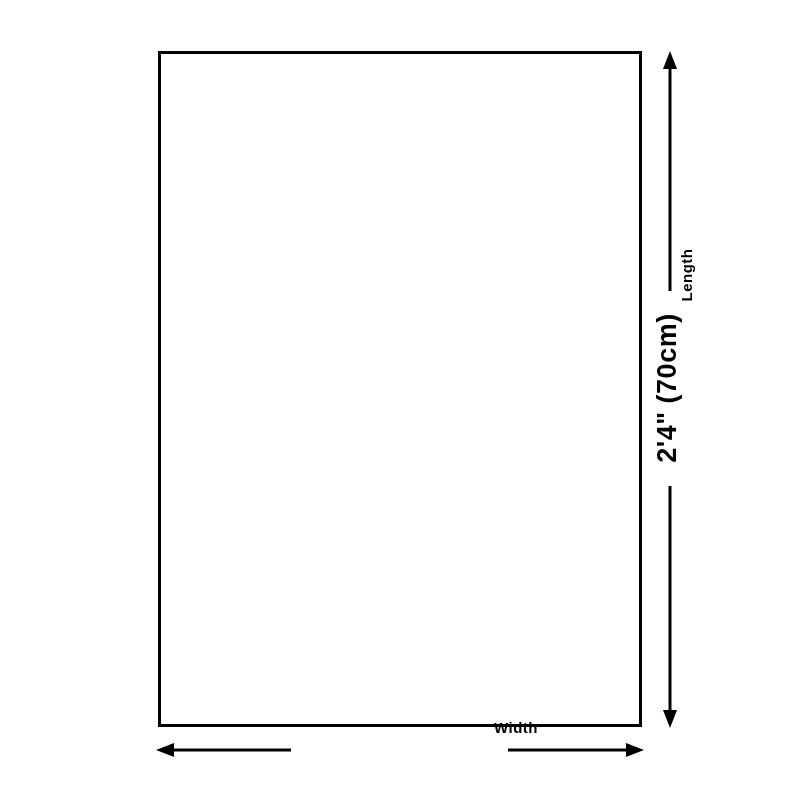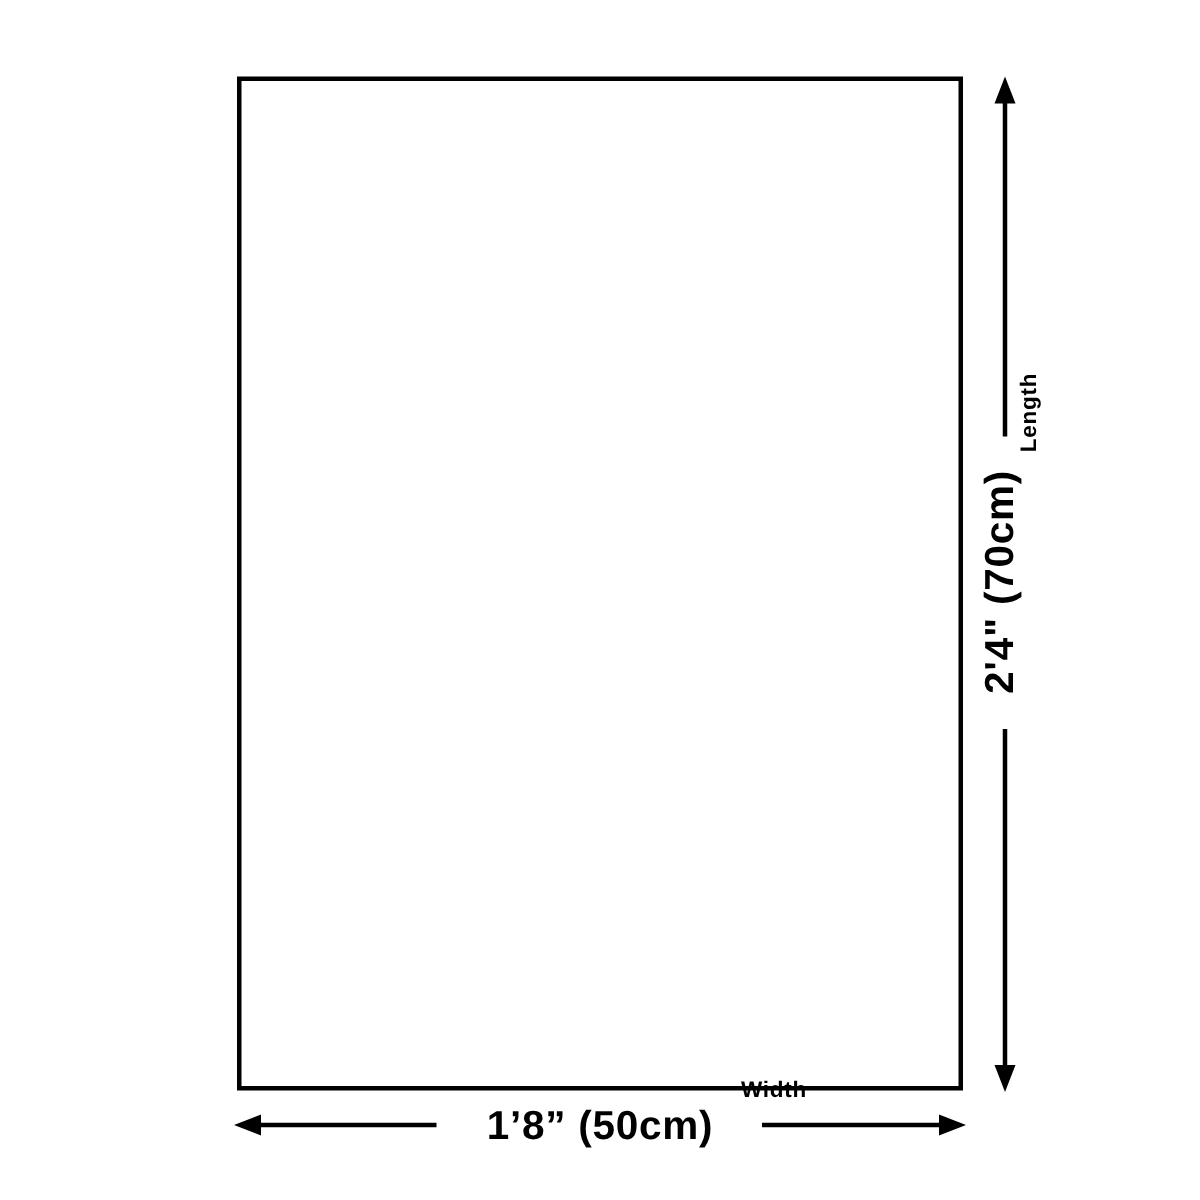--- a/index.html
+++ b/index.html
@@ -68,21 +68,20 @@
       <polygon points="670,728 663,710 677,710" stroke="none"></polygon>
     </g>
     <g stroke="#000000" fill="#000000">
       <line x1="172" y1="750" x2="291" y2="750" stroke-width="3"></line>
       <polygon points="156,750 174,743 174,757" stroke="none"></polygon>
       <line x1="508" y1="750" x2="627" y2="750" stroke-width="3"></line>
       <polygon points="644,750 626,743 626,757" stroke="none"></polygon>
     </g>
   </svg>
 
-  <div class="dim-value width-value">1’8” (50cm)</div>
 
   <div class="dim-label width-label">Width</div>
 
   <div class="dim-value length-value">2'4" (70cm)</div>
 
   <div class="dim-label length-label">Length</div>
 
 </div>
 
 </body></html>

